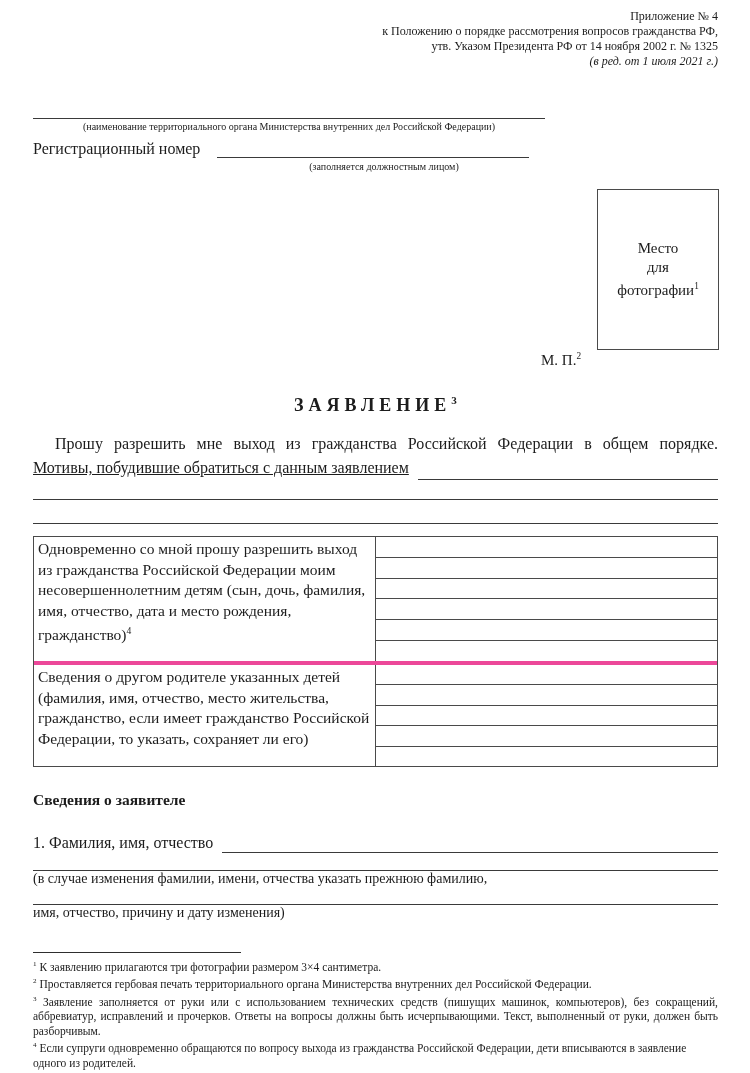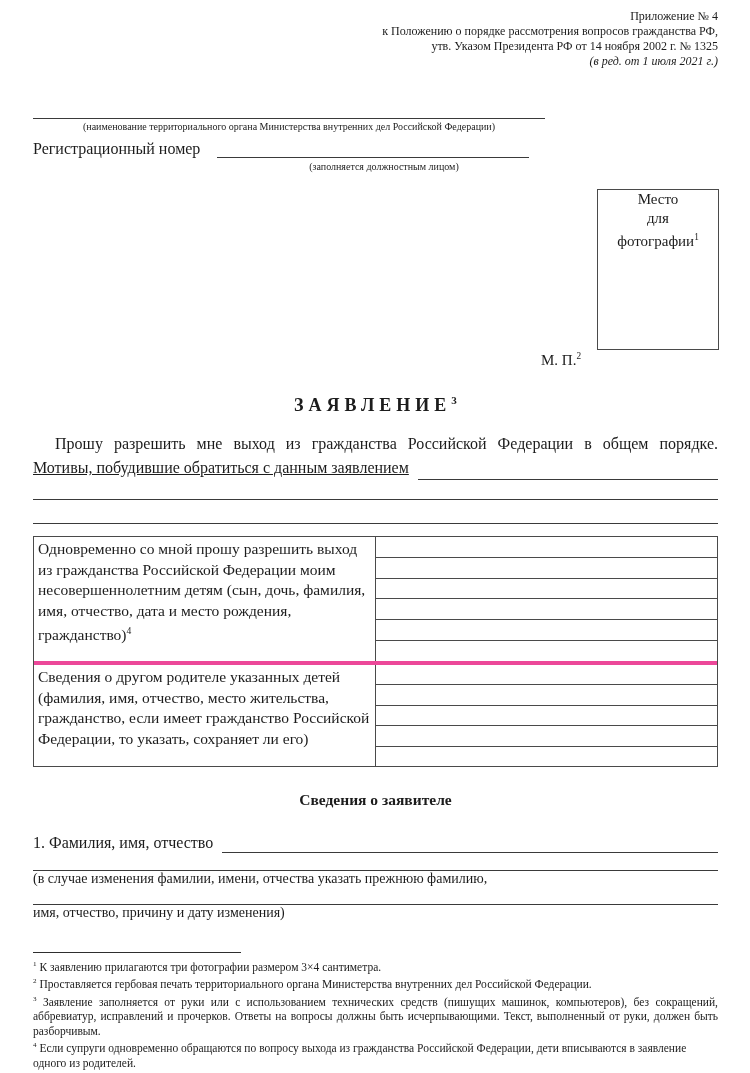--- a/index.html
+++ b/index.html
@@ -44,21 +44,21 @@
   .reg-line { width: 312px; margin-left: 17px; border-bottom: 1px solid #3a3a3a; height: 17px; }
   .reg-caption {
     width: 312px; margin-left: 195px; margin-top: 3px;
     text-align: center; font-size: 10px; line-height: 11px;
   }
   
   .photo-box {
     position: absolute; left: 597px; top: 189px;
     width: 122px; height: 161px;
     border: 1px solid #4a4a4a;
-    display: flex; justify-content: center;
+    display: flex; align-items: center; justify-content: center;
     text-align: center; font-size: 15px; line-height: 19px;
     box-sizing: border-box;
   }
   .stamp { position: absolute; left: 541px; top: 351px; font-size: 15px; }
   sup { font-size: 0.62em; }
   
   .title {
     margin-top: 218px;
     text-align: center;
     font-size: 18px; font-weight: bold;
@@ -86,21 +86,20 @@
     border-right: 1px solid #4a4a4a;
     padding: 2px 4px 2px 4px;
     font-size: 15.5px; line-height: 20.5px;
   }
   .t-cells { flex: 1; display: flex; flex-direction: column; }
   .t-cell { flex: 1; }
   .t-cell:not(:last-child) { border-bottom: 1px solid #4a4a4a; }
   
   .sec-heading {
     margin-top: 23px;
-    text-align: center;
     font-size: 15.5px; font-weight: bold; line-height: 19px;
   }
   .field-row { display: flex; align-items: flex-end; margin-top: 24px; height: 20px; font-size: 16px; }
   .field-row .lbl { white-space: nowrap; line-height: 20px; }
   .cap-line { margin-top: 0; border-bottom: 1px solid #3a3a3a; }
   .cl1 { height: 17px; }
   .cl2 { height: 20px; }
   .line-caption {
     margin-top: 2px;
     font-size: 14px; line-height: 11px;

